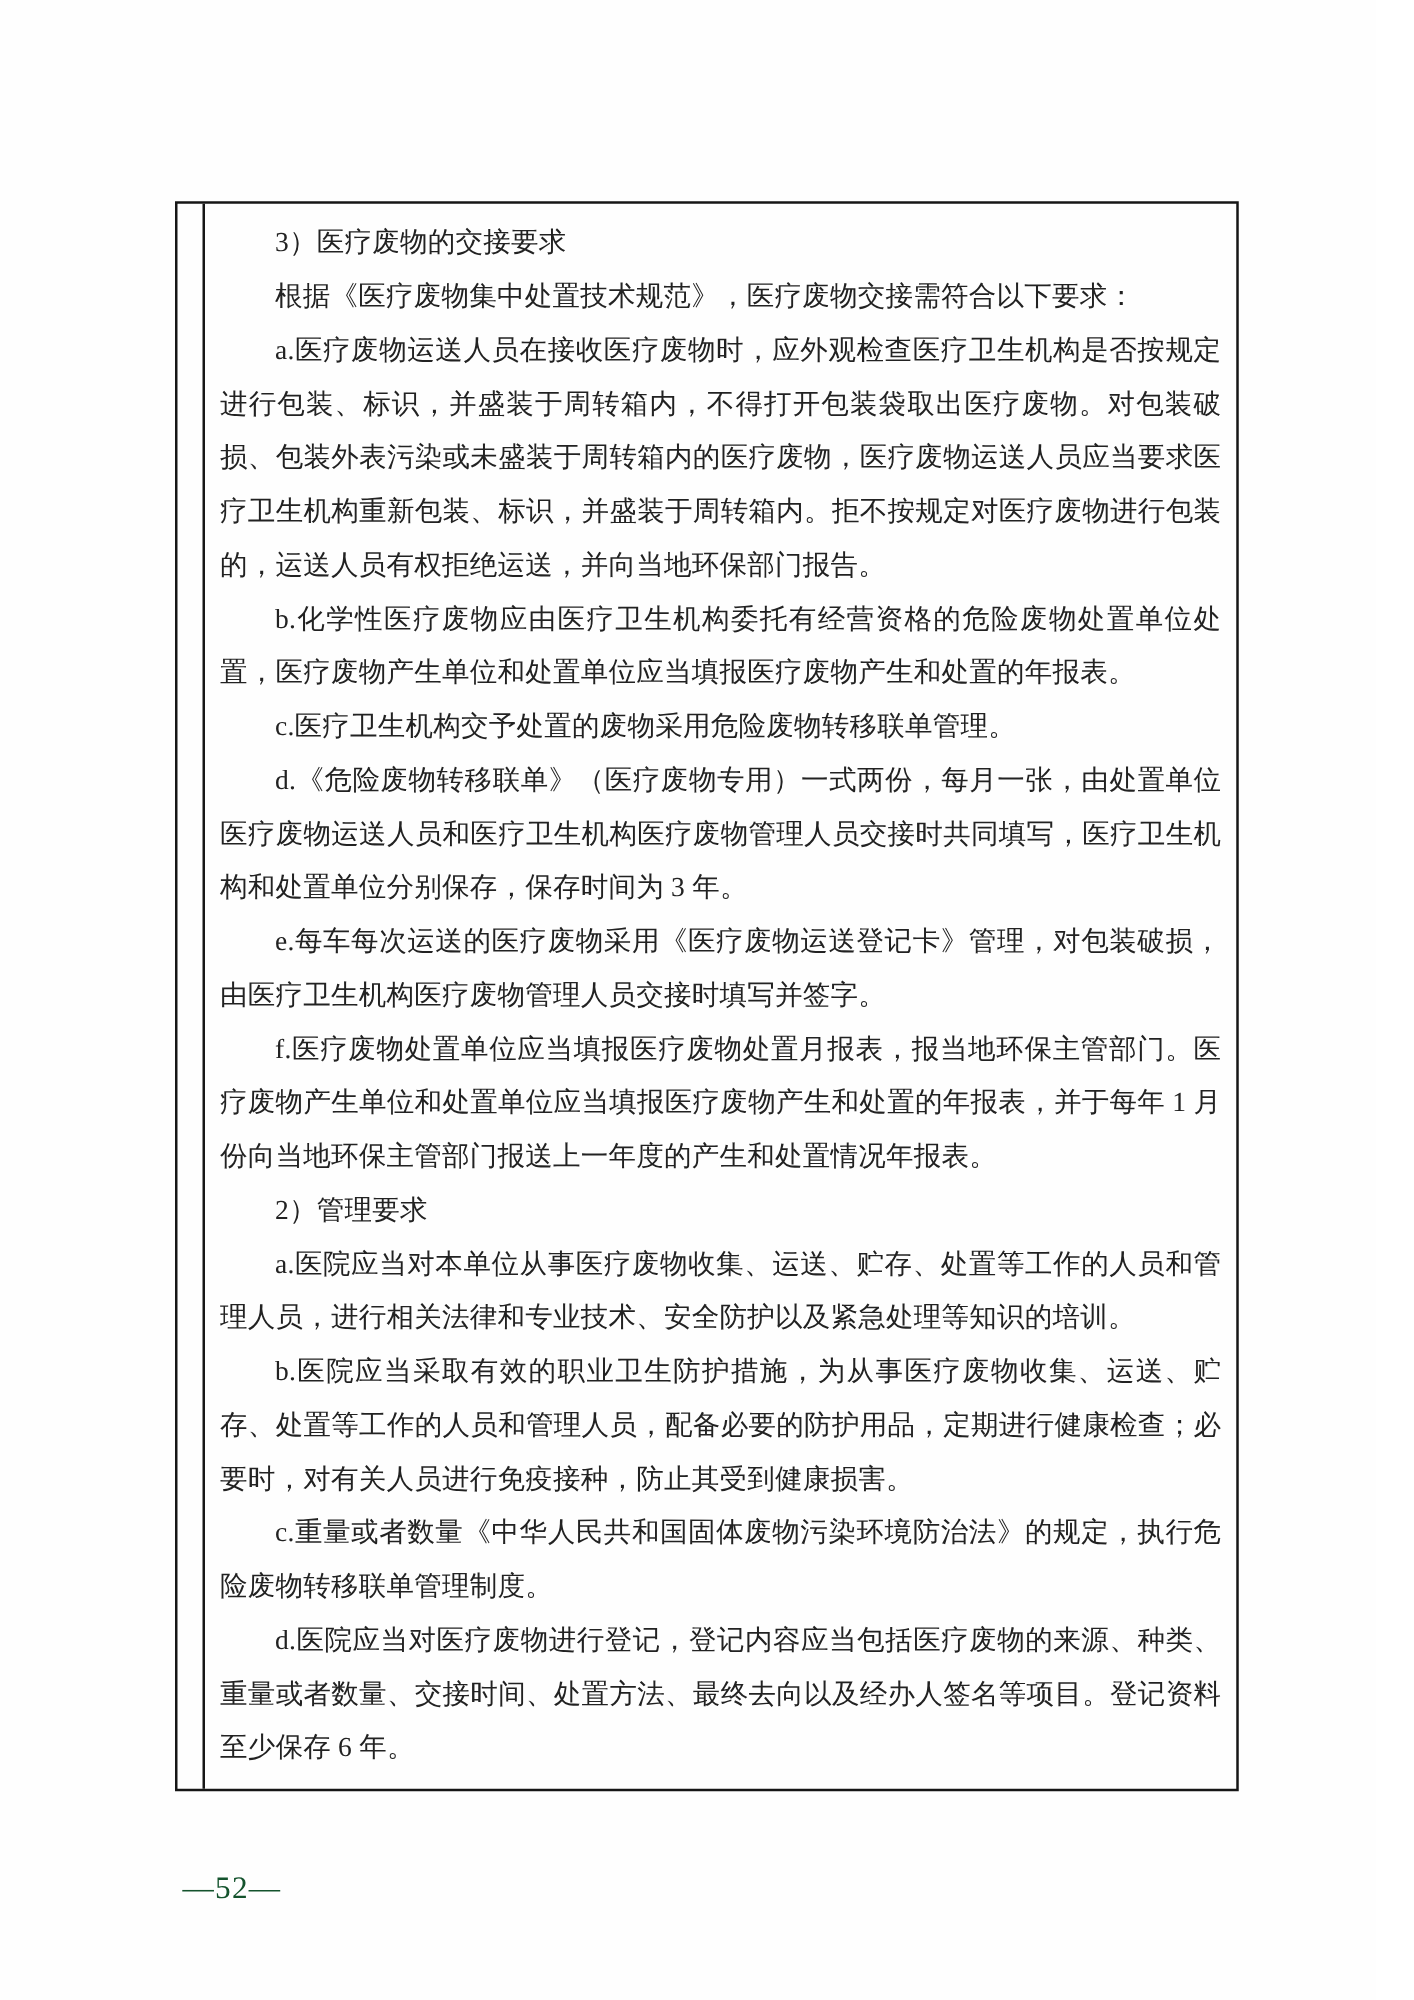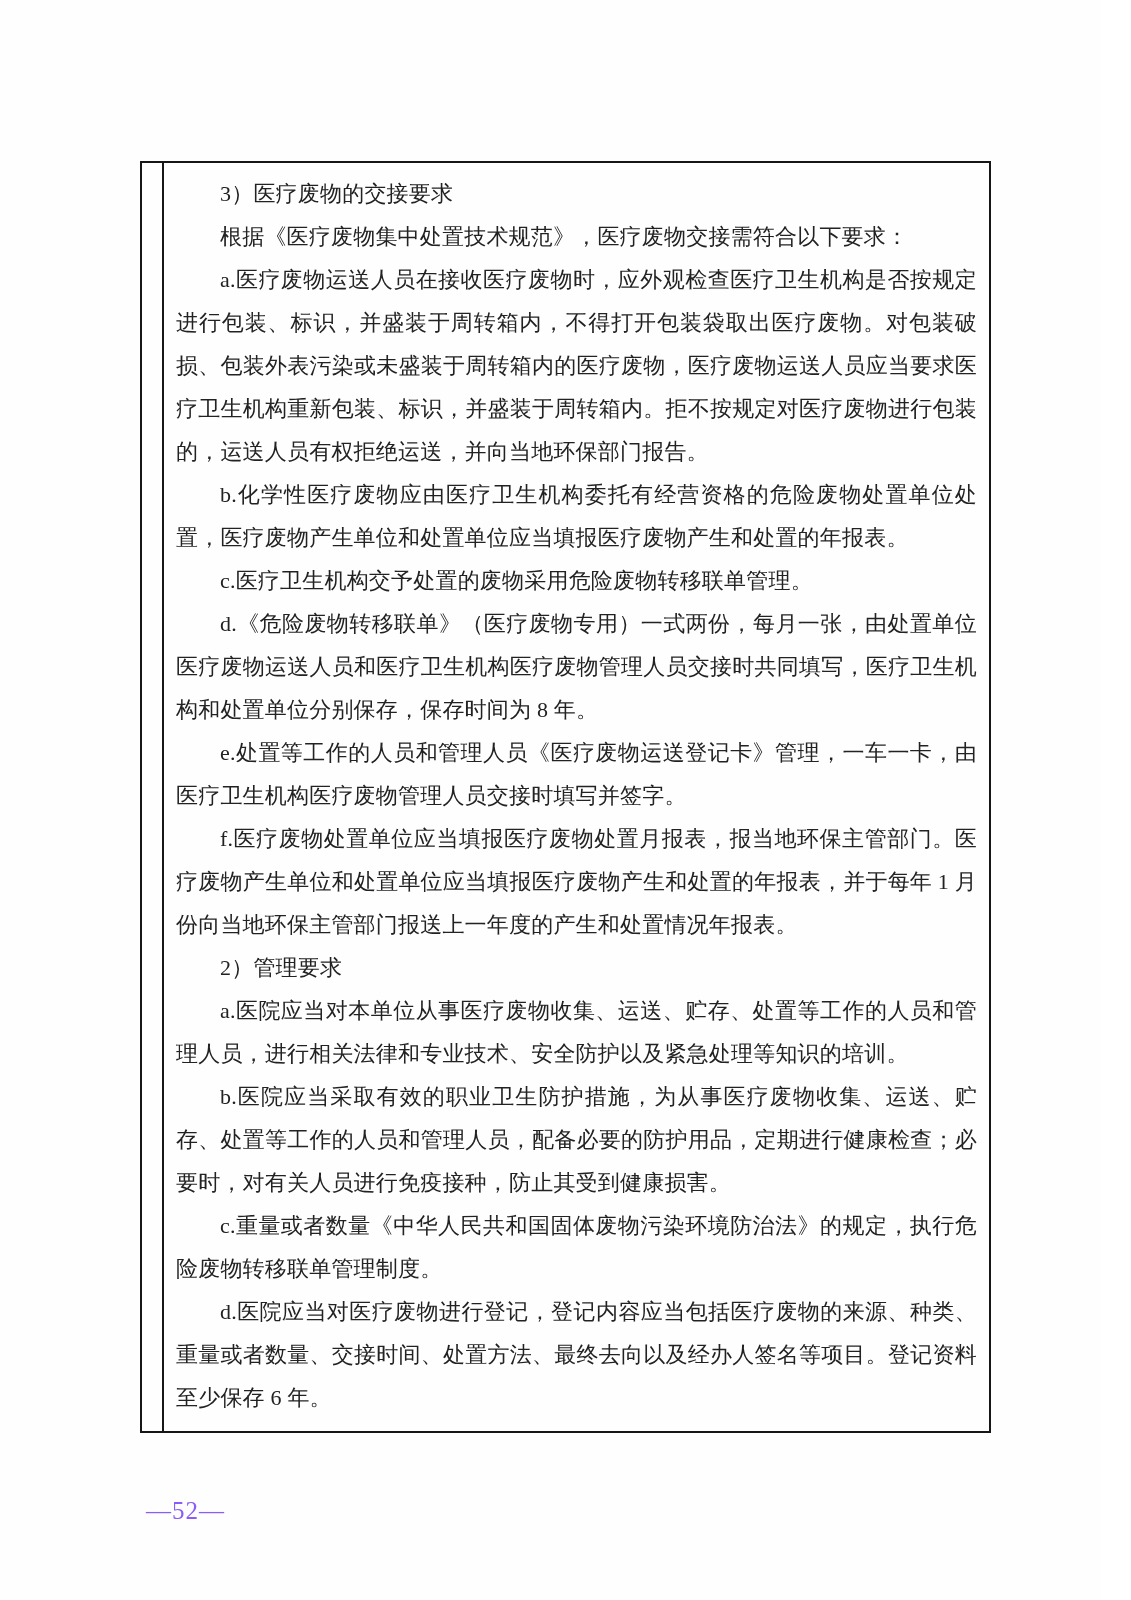--- a/index.html
+++ b/index.html
@@ -51,39 +51,39 @@
   }
   .para.heading {
     text-align: left;
   }
   .page-footer {
     position: absolute;
     left: 146px;
     top: 1496px;
     font-size: 25px;
     line-height: 30px;
-    color: #8b5cf6;
+    color: #14532d;
     letter-spacing: 1px;
   }
 </style>
 </head>
 <body>
 
 <div class="page">
 
   <div class="doc-table">
     <div class="gutter-cell"></div>
     <div class="content-cell">
       <p class="para heading">3）医疗废物的交接要求</p>
       <p class="para">根据《医疗废物集中处置技术规范》，医疗废物交接需符合以下要求：</p>
       <p class="para">a.医疗废物运送人员在接收医疗废物时，应外观检查医疗卫生机构是否按规定进行包装、标识，并盛装于周转箱内，不得打开包装袋取出医疗废物。对包装破损、包装外表污染或未盛装于周转箱内的医疗废物，医疗废物运送人员应当要求医疗卫生机构重新包装、标识，并盛装于周转箱内。拒不按规定对医疗废物进行包装的，运送人员有权拒绝运送，并向当地环保部门报告。</p>
       <p class="para">b.化学性医疗废物应由医疗卫生机构委托有经营资格的危险废物处置单位处置，医疗废物产生单位和处置单位应当填报医疗废物产生和处置的年报表。</p>
       <p class="para">c.医疗卫生机构交予处置的废物采用危险废物转移联单管理。</p>
-      <p class="para">d.《危险废物转移联单》（医疗废物专用）一式两份，每月一张，由处置单位医疗废物运送人员和医疗卫生机构医疗废物管理人员交接时共同填写，医疗卫生机构和处置单位分别保存，保存时间为 8 年。</p>
-      <p class="para">e.处置等工作的人员和管理人员《医疗废物运送登记卡》管理，一车一卡，由医疗卫生机构医疗废物管理人员交接时填写并签字。</p>
+      <p class="para">d.《危险废物转移联单》（医疗废物专用）一式两份，每月一张，由处置单位医疗废物运送人员和医疗卫生机构医疗废物管理人员交接时共同填写，医疗卫生机构和处置单位分别保存，保存时间为 3 年。</p>
+      <p class="para">e.每车每次运送的医疗废物采用《医疗废物运送登记卡》管理，对包装破损，由医疗卫生机构医疗废物管理人员交接时填写并签字。</p>
       <p class="para">f.医疗废物处置单位应当填报医疗废物处置月报表，报当地环保主管部门。医疗废物产生单位和处置单位应当填报医疗废物产生和处置的年报表，并于每年 1 月份向当地环保主管部门报送上一年度的产生和处置情况年报表。</p>
       <p class="para heading">2）管理要求</p>
       <p class="para">a.医院应当对本单位从事医疗废物收集、运送、贮存、处置等工作的人员和管理人员，进行相关法律和专业技术、安全防护以及紧急处理等知识的培训。</p>
       <p class="para">b.医院应当采取有效的职业卫生防护措施，为从事医疗废物收集、运送、贮存、处置等工作的人员和管理人员，配备必要的防护用品，定期进行健康检查；必要时，对有关人员进行免疫接种，防止其受到健康损害。</p>
       <p class="para">c.重量或者数量《中华人民共和国固体废物污染环境防治法》的规定，执行危险废物转移联单管理制度。</p>
       <p class="para">d.医院应当对医疗废物进行登记，登记内容应当包括医疗废物的来源、种类、重量或者数量、交接时间、处置方法、最终去向以及经办人签名等项目。登记资料至少保存 6 年。</p>
     </div>
   </div>
 
   <div class="page-footer">—52—</div>

